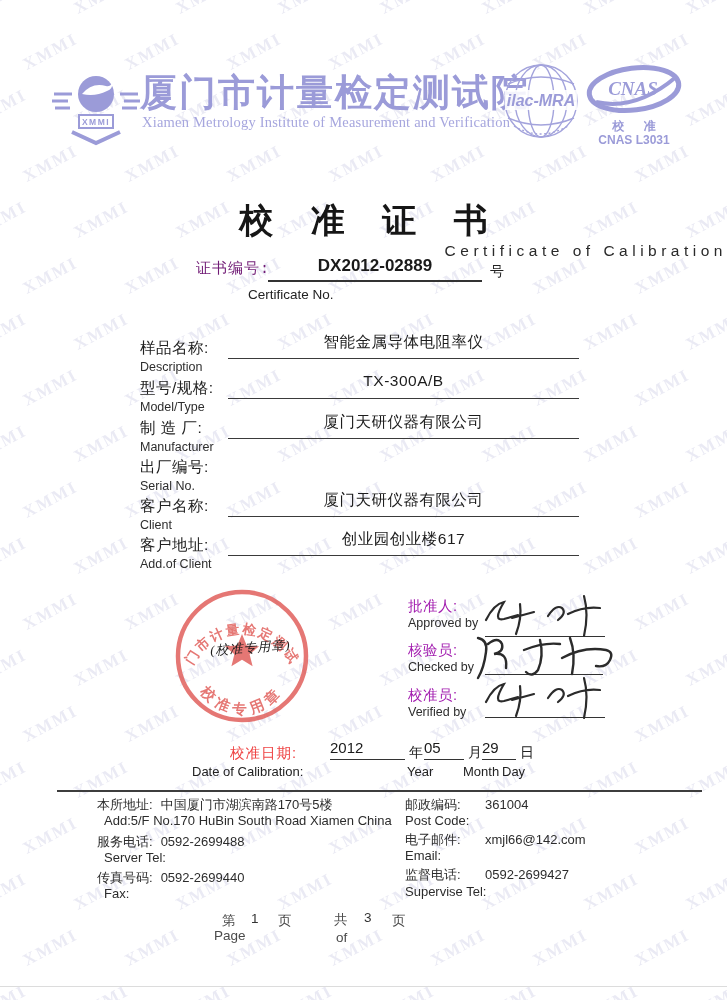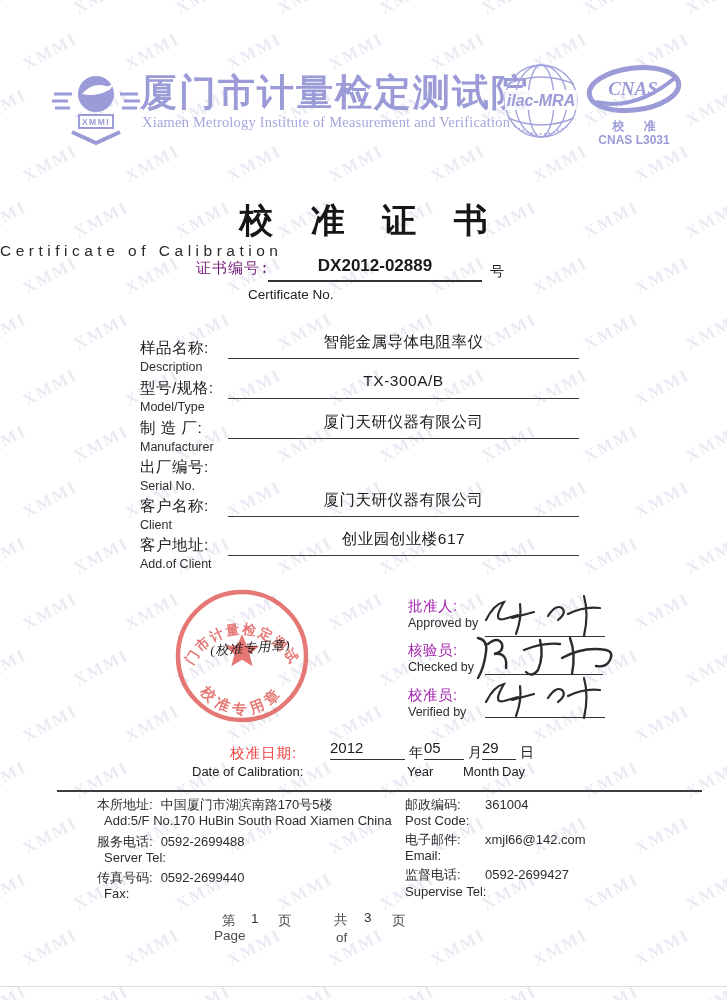--- a/index.html
+++ b/index.html
@@ -29,21 +29,21 @@
   .cnas-caption { left:584px; top:118px; width:100px; text-align:center;
     font-size:12px; letter-spacing:8px; color:#9b9bd8; font-weight:bold; text-indent:8px;}
   .cnas-number { left:584px; top:133px; width:100px; text-align:center;
     font-size:12px; color:#9b9bd8; font-weight:bold; }
   
   .doc-title-cn {
     left:0; top:198px; width:100%; text-align:center; font-size:34px;
     font-weight:bold; letter-spacing:14px; color:#161616; text-indent:14px;
   }
   .doc-title-en {
-    left:0; top:242px; width:100%; text-align:left; font-size:15.5px;
+    left:0; top:242px; width:100%; text-align:right; font-size:15.5px;
     letter-spacing:4.5px; color:#2a2a2a;
   }
   .certno-label { left:196px; top:259px; font-size:15px; letter-spacing:1px; color:#701a75;font-family:Liberation Mono, monospace; }
   .certno-line {
     left:268px; top:244px; width:214px; height:38px; border-bottom:2px solid #333;
     text-align:center; font-size:17px; font-weight:600; color:#1a1a1a;
     line-height:44px;
   }
   .certno-suffix { left:490px; top:263px; font-size:14px; color:#222; }
   .certno-en { left:248px; top:287px; font-size:13.5px; color:#222; }

